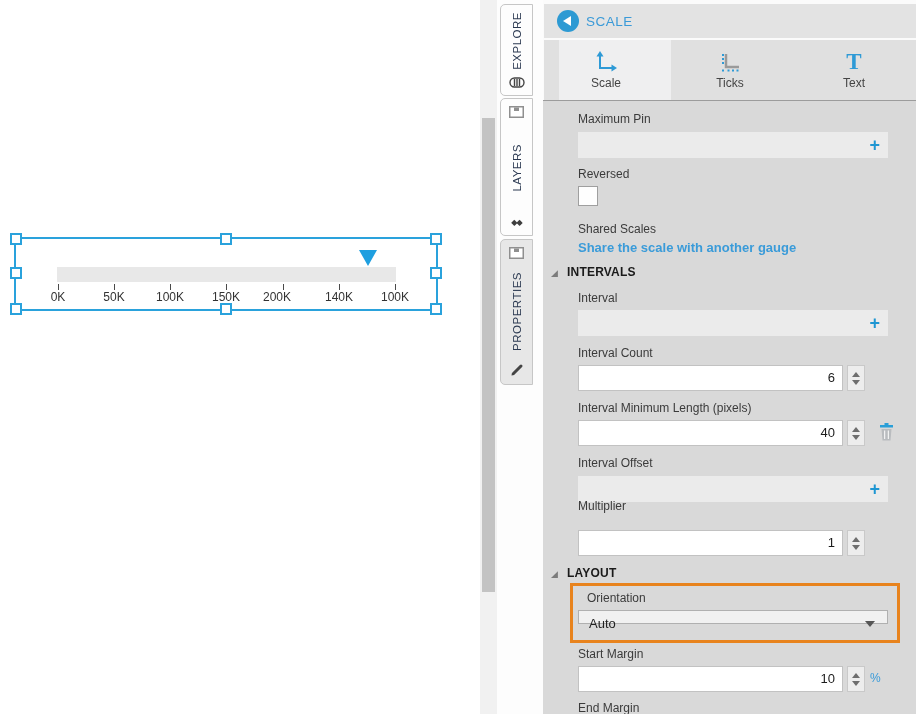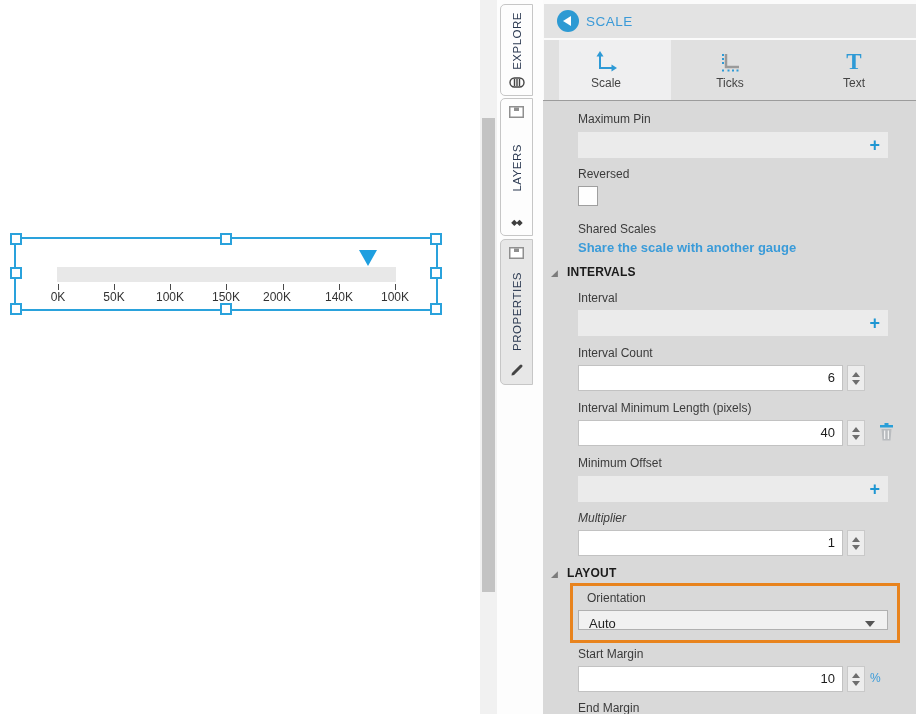--- a/index.html
+++ b/index.html
@@ -63,21 +63,21 @@
            align-items:center;justify-content:center;gap:3px;cursor:pointer;}
   .spin-up{width:0;height:0;border-left:4px solid transparent;border-right:4px solid transparent;
            border-bottom:5px solid #6e6e6e;}
   .spin-dn{width:0;height:0;border-left:4px solid transparent;border-right:4px solid transparent;
            border-top:5px solid #6e6e6e;}
   #checkbox{position:absolute;left:35px;top:85px;width:18px;height:18px;background:#fefefe;
             border:1px solid #9f9f9f;cursor:pointer;}
   .link{position:absolute;left:35px;font-size:13px;color:#3A9BD9;cursor:pointer;white-space:nowrap;font-weight:bold;}
   #orange-box{position:absolute;left:27px;top:482px;width:330px;height:60px;
               border:3px solid #E8831D;box-sizing:border-box;}
-  #dropdown{position:absolute;left:35px;top:509px;width:310px;height:20px;background:#f1f1f1;
+  #dropdown{position:absolute;left:35px;top:509px;width:310px;height:14px;background:#f1f1f1;
             border:1px solid #b0b0b0;box-sizing:border-box;cursor:pointer;}
   #dropdown-value{position:absolute;left:10px;top:0;line-height:25px;font-size:13px;color:#222;}
   #dropdown-caret{position:absolute;right:12px;top:10px;width:0;height:0;
                   border-left:5px solid transparent;border-right:5px solid transparent;
                   border-top:6px solid #555;}
   .unit{position:absolute;left:327px;font-size:12px;color:#3A9BD9;}
 </style>
 </head>
 <body>
 
@@ -248,26 +248,26 @@
       <div class="abs" style="left:335px;top:321px;cursor:pointer;">
         <svg width="17" height="21" viewBox="0 0 17 21">
           <rect x="6.5" y="1" width="4" height="2.5" fill="#2A9FD8"></rect>
           <rect x="2" y="3" width="13" height="2.5" fill="#2A9FD8"></rect>
           <path d="M3.5 7 h10 l-1 11.5 h-8 Z" fill="#b9bcbf"></path>
           <line x1="6.7" y1="8.5" x2="6.7" y2="17" stroke="#fff" stroke-width="1"></line>
           <line x1="10.3" y1="8.5" x2="10.3" y2="17" stroke="#fff" stroke-width="1"></line>
         </svg>
       </div>
 
-      <div class="plabel" style="top:355px;">Minimum Offset</div>
+      <div class="plabel" style="top:355px;">Interval Offset</div>
       <div class="addfield" style="top:375px;">
         <span class="plus">+</span>
       </div>
 
-      <div class="plabel" style="top:410px;font-style:italic;">Multiplier</div>
+      <div class="plabel" style="top:398px;">Multiplier</div>
       <div class="numfield" style="top:429px;">
         <span class="numval">1</span>
       </div>
       <div class="spinner" style="top:429px;">
         <div class="spin-up"></div>
         <div class="spin-dn"></div>
       </div>
 
       <div class="sectri" style="top:468px;">◢</div>
       <div class="sechdr" style="left:24px;top:465px;">LAYOUT</div>

